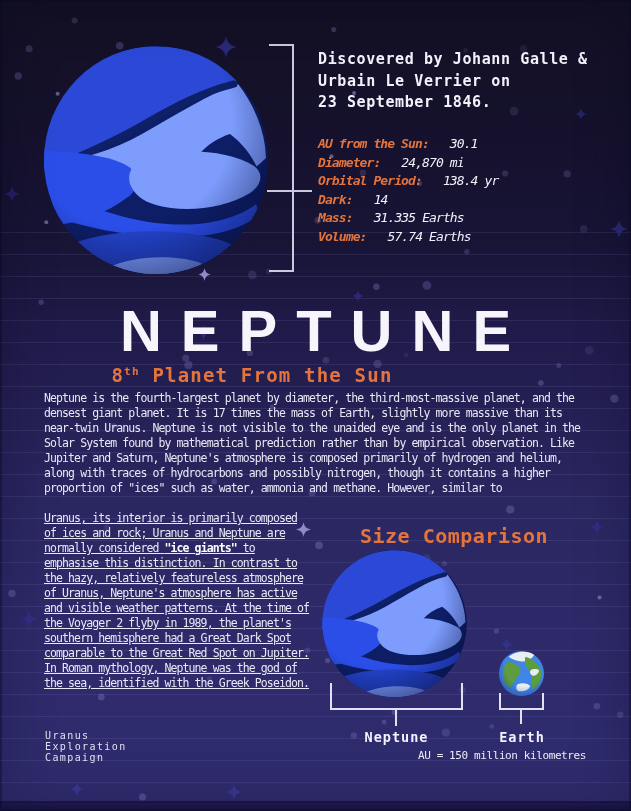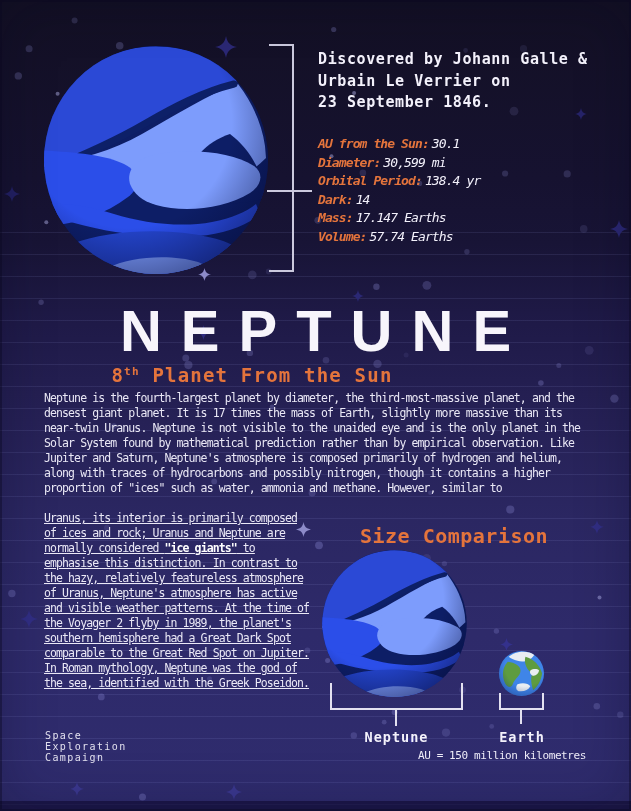--- a/index.html
+++ b/index.html
@@ -11,21 +11,21 @@
   .poster::after{content:"";position:absolute;inset:0;box-shadow:inset 0 0 0 2px rgba(10,8,32,.4), inset 0 0 55px rgba(8,6,30,.28);pointer-events:none;}
   .hlines{position:absolute;left:0;right:0;top:232px;bottom:0;pointer-events:none;
     background:repeating-linear-gradient(180deg,rgba(175,182,255,.10) 0 1px,transparent 1px 22px);}
   .stars{position:absolute;inset:0;pointer-events:none;}
   .bottom-strip{position:absolute;left:0;right:0;bottom:0;height:10px;background:rgba(12,7,44,.55);}
   .abs{position:absolute;}
   .line{position:absolute;background:#cbc9dd;}
   
   .discovered{position:absolute;left:318px;top:41px;width:305px;font-weight:bold;font-size:15px;line-height:21.5px;letter-spacing:.6px;color:#f3f1fb;margin-top:8px;}
   .stats{position:absolute;left:318px;top:135px;font-size:13px;line-height:18.5px;font-style:italic;letter-spacing:-.9px;}
-  .stat-label{color:var(--accent,#e4743c);font-weight:bold;margin-right:3px;}
+  .stat-label{color:var(--accent,#e4743c);font-weight:bold;margin-right:21px;}
   .stat-value{color:#f3f1fb;}
   
   .title{position:absolute;left:0;top:304px;width:631px;text-align:center;margin:0;
     font-family:"Liberation Sans",sans-serif;font-weight:bold;font-size:58px;line-height:54px;
     letter-spacing:19px;text-indent:19px;color:#f7f5fb;}
   .subtitle{position:absolute;left:0;top:364px;width:504px;text-align:center;
     font-size:19px;font-weight:bold;letter-spacing:1.2px;color:var(--accent,#e4743c);}
   .subtitle sup{font-size:11px;}
   
   .bodytext{color:#eae8f6;font-size:11.5px;line-height:15px;letter-spacing:-.9px;}
@@ -178,24 +178,24 @@
   <div class="line" style="left:267px;top:190px;width:45px;height:2px"></div>
 
   <div class="discovered">
     <div>Discovered by Johann Galle &amp;</div>
     <div>Urbain Le Verrier on</div>
     <div>23 September 1846.</div>
   </div>
 
   <div class="stats">
     <div><span class="stat-label">AU from the Sun:</span><span class="stat-value">30.1</span></div>
-    <div><span class="stat-label">Diameter:</span><span class="stat-value">30,599 mi</span></div>
+    <div><span class="stat-label">Diameter:</span><span class="stat-value">24,870 mi</span></div>
     <div><span class="stat-label">Orbital Period:</span><span class="stat-value">138.4 yr</span></div>
     <div><span class="stat-label">Dark:</span><span class="stat-value">14</span></div>
-    <div><span class="stat-label">Mass:</span><span class="stat-value">17.147 Earths</span></div>
+    <div><span class="stat-label">Mass:</span><span class="stat-value">31.335 Earths</span></div>
     <div><span class="stat-label">Volume:</span><span class="stat-value">57.74 Earths</span></div>
   </div>
 
   <h1 class="title">NEPTUNE</h1>
   <div class="subtitle"><span>8</span><sup>th</sup>&nbsp;<span>Planet From the Sun</span></div>
 
   <div class="bodytext body-part1">Neptune is the fourth-largest planet by diameter, the third-most-massive planet, and the densest giant planet. It is 17 times the mass of Earth, slightly more massive than its near-twin Uranus. Neptune is not visible to the unaided eye and is the only planet in the Solar System found by mathematical prediction rather than by empirical observation. Like Jupiter and Saturn, Neptune's atmosphere is composed primarily of hydrogen and helium, along with traces of hydrocarbons and possibly nitrogen, though it contains a higher proportion of "ices" such as water, ammonia and methane. However, similar to</div>
   <div class="bodytext body-part2"><span>Uranus, its interior is primarily composed of ices and rock; Uranus and Neptune are normally considered </span><b>"ice giants"</b><span> to emphasise this distinction. In contrast to the hazy, relatively featureless atmosphere of Uranus, Neptune's atmosphere has active and visible weather patterns. At the time of the Voyager 2 flyby in 1989, the planet's southern hemisphere had a Great Dark Spot comparable to the Great Red Spot on Jupiter. In Roman mythology, Neptune was the god of the sea, identified with the Greek Poseidon.</span></div>
 
   <div class="size-heading">Size Comparison</div>
@@ -218,19 +218,19 @@
   <div class="stem" style="left:395px;top:710px;height:16px"></div>
   <div class="planet-label" style="left:330px;top:729px;width:133px">Neptune</div>
 
   <div class="bracket" style="left:499px;top:693px;width:45px;height:17px"></div>
   <div class="stem" style="left:520px;top:710px;height:14px"></div>
   <div class="planet-label" style="left:481px;top:729px;width:82px">Earth</div>
 
   <div class="au-note">AU = 150 million kilometres</div>
 
   <div class="campaign">
-    <div>Space</div>
+    <div>Uranus</div>
     <div>Exploration</div>
     <div>Campaign</div>
   </div>
 
   <div class="bottom-strip"></div>
 </div>
 
 </body></html>

